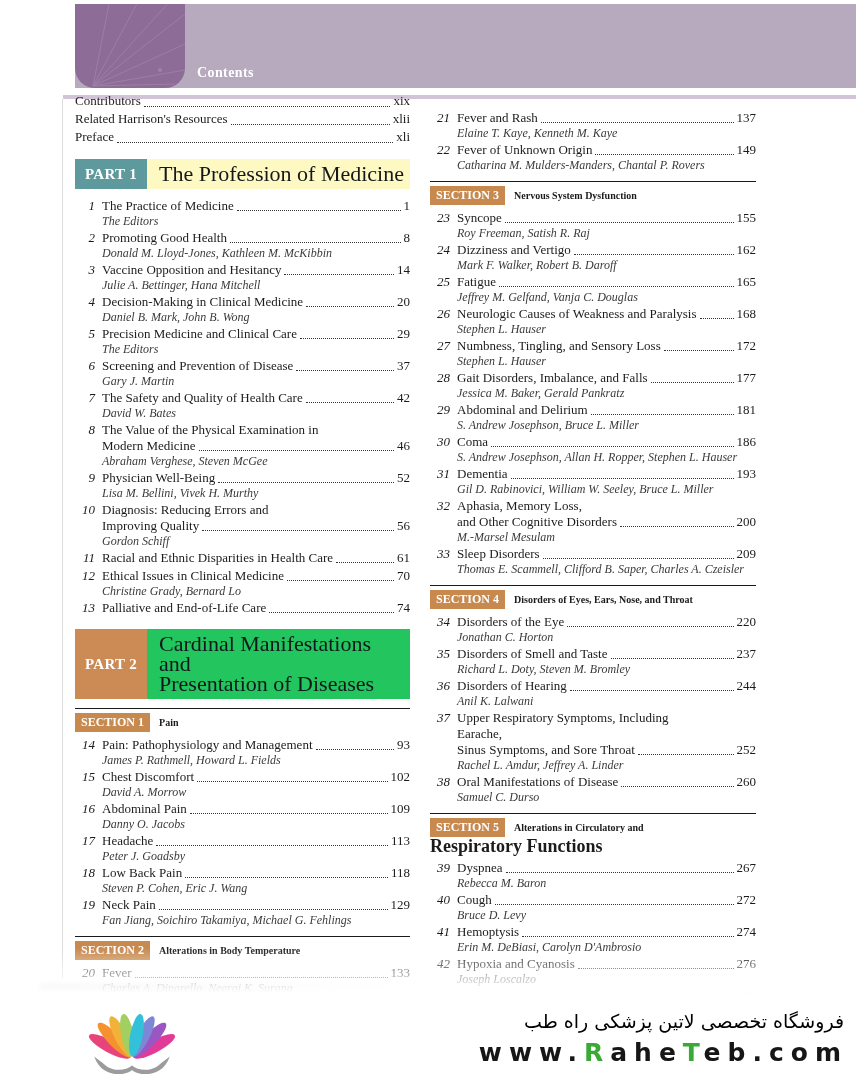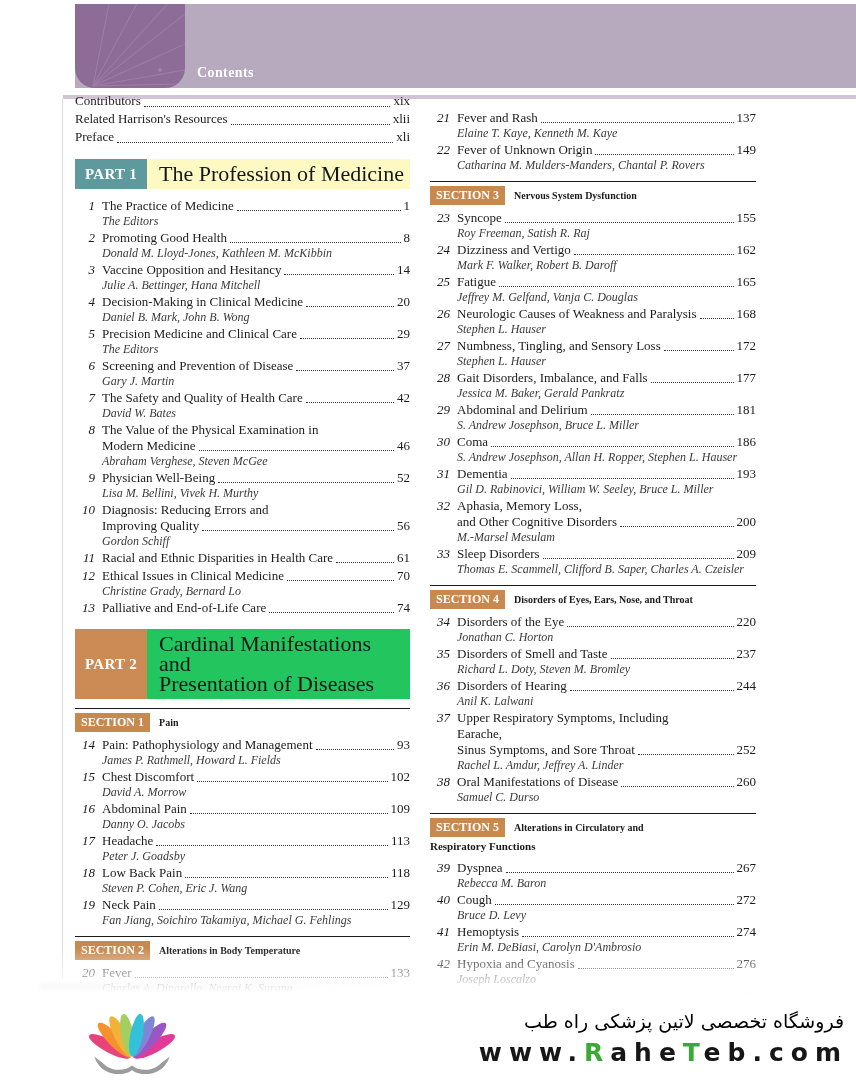--- a/index.html
+++ b/index.html
@@ -29,21 +29,21 @@
   .part-title{padding:5px 4px 5px 12px;font-size:22px;line-height:20px;color:#14181b;}
   .part1 .part-badge{background:#5e9a9d;}
   .part1{background:#fef9c3;}
   .part2 .part-badge{background:#cc8b55;}
   .part2{background:#22c55e;}
   
   .section{margin:9px 0 5px;border-top:1.6px solid #1a1a1a;padding-top:4px;}
   .sec-badge{display:inline-block;background:#c8894e;color:#fff;font-weight:bold;
     font-size:12px;padding:1px 6px 2px;margin-right:9px;}
   .sec-title{font-weight:bold;font-size:10px;}
-  .sec-title2{font-weight:bold;font-size:11px;line-height:17px;margin-top:1px;}
+  .sec-title2{font-weight:bold;font-size:18px;line-height:17px;margin-top:1px;}
   
   .chapter{margin-bottom:2px;}
   .ch-line{display:flex;align-items:baseline;line-height:16px;}
   .ch-num{flex:none;width:20px;text-align:right;margin-right:7px;font-style:italic;}
   .ch-text{flex:none;max-width:250px;}
   .ch-page{flex:none;}
   .ch-authors{margin-left:27px;font-style:italic;font-size:12px;line-height:13px;
     color:#3a3a3a;margin-top:1px;margin-bottom:2px;}
   
   .fade{position:absolute;left:0;right:0;top:948px;height:56px;

